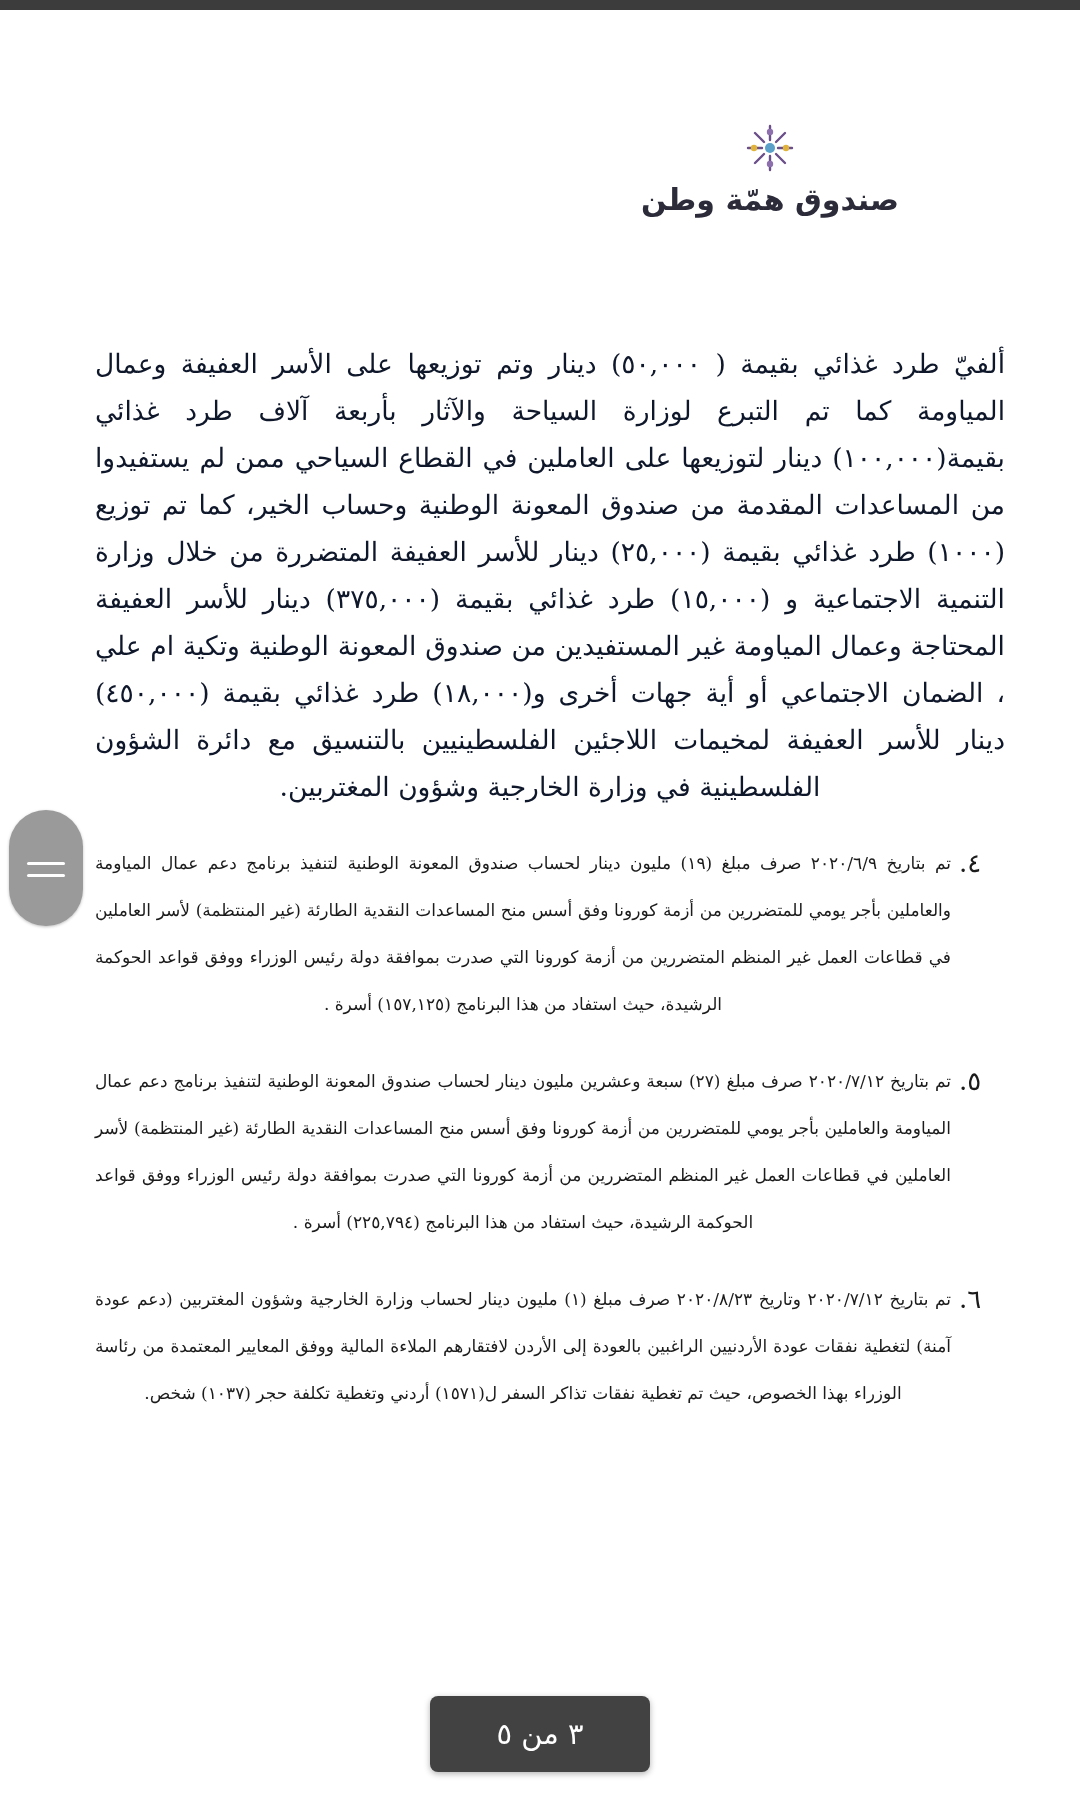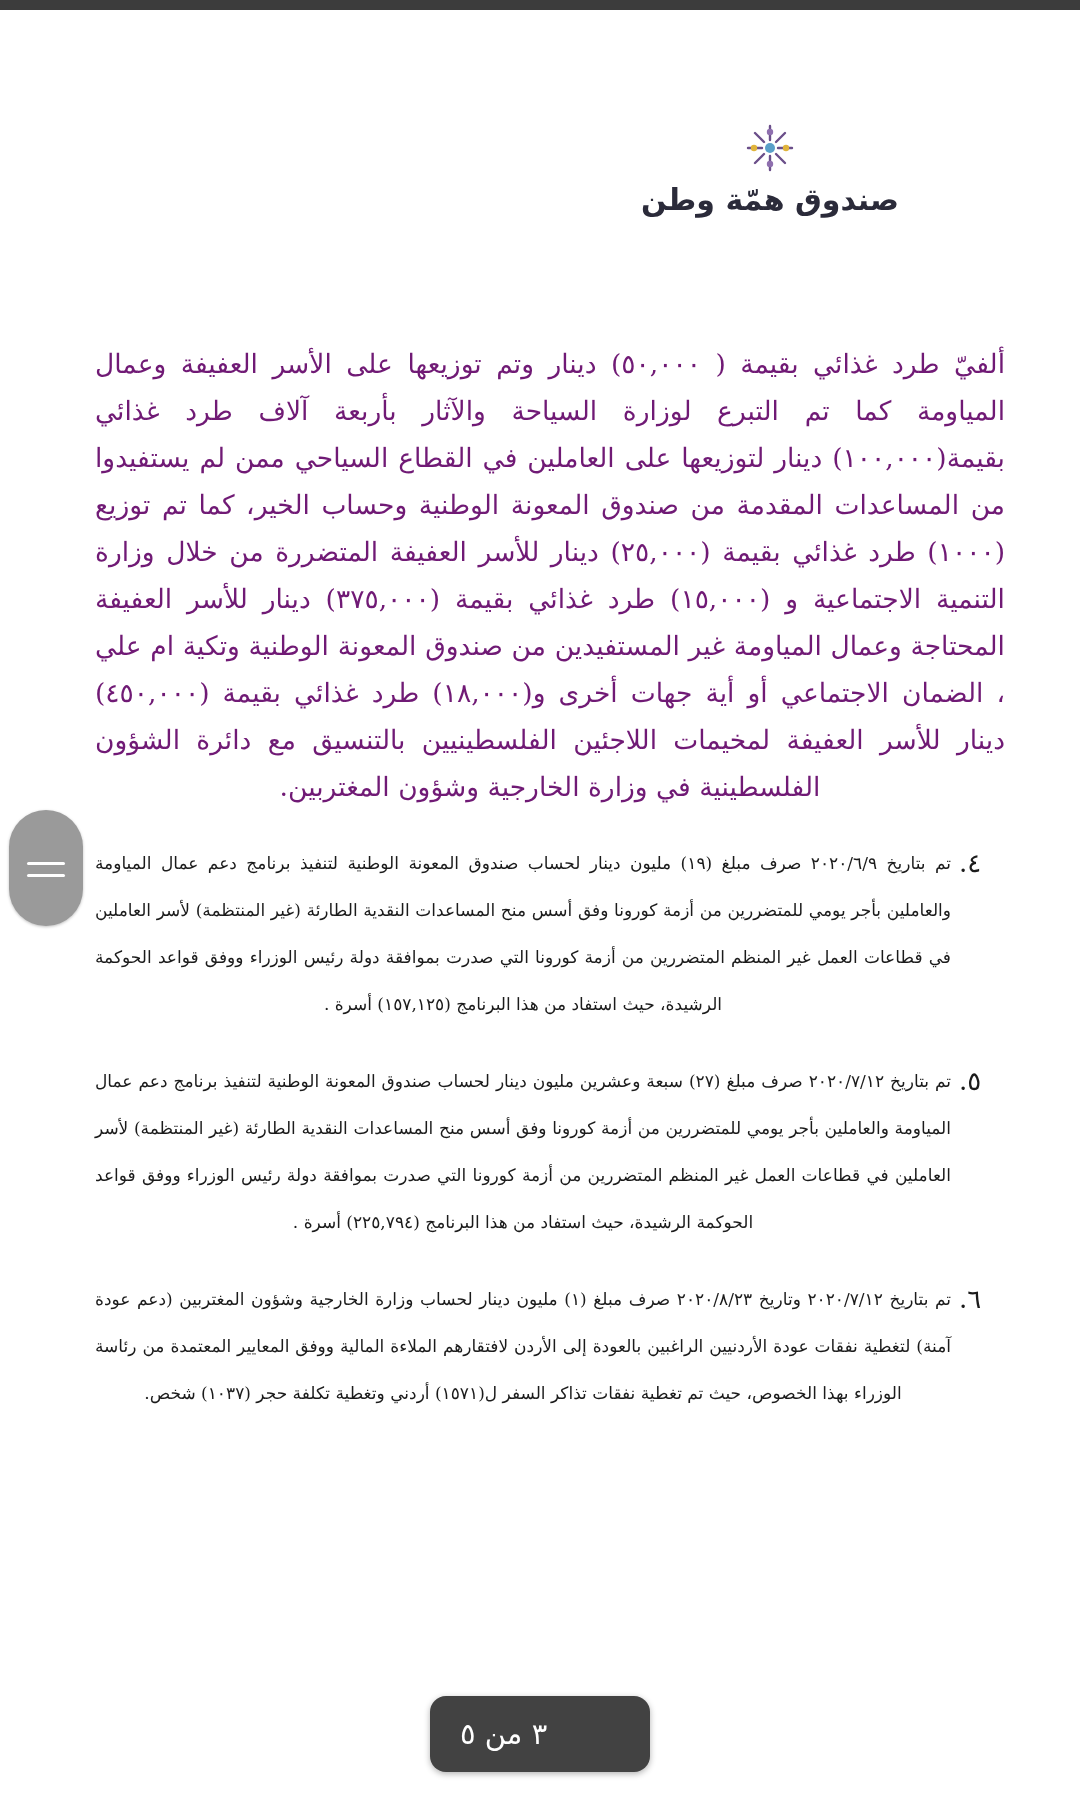--- a/index.html
+++ b/index.html
@@ -64,21 +64,21 @@
     position: absolute;
     top: 330px;
     right: 0;
     left: 0;
     padding: 0 75px 0 95px;
     direction: rtl;
   }
   .para-plain {
     font-size: 26.5px;
     line-height: 47px;
-    color: #701a75;
+    color: #0f172a;
     text-align: justify;
     text-align-last: center;
     margin: 0 0 30px 0;
   }
   .num-item {
     display: flex;
     flex-direction: row;
     align-items: flex-start;
     margin: 0 0 30px 0;
   }
@@ -125,25 +125,25 @@
 
   
   .page-pill {
     position: absolute;
     left: 50%;
     transform: translateX(-50%);
     bottom: 35px;
     min-width: 160px;
     padding: 21px 30px;
     background: #424242;
-    border-radius: 16px;
+    border-radius: 8px;
     color: #ffffff;
     font-family: "DejaVu Sans", "Liberation Sans", sans-serif;
     font-size: 29px;
-    text-align: left;
+    text-align: center;
     letter-spacing: 1px;
     box-shadow: 0 2px 6px rgba(0,0,0,.3);
   }
 </style>
 </head>
 <body>
 
 <div class="top-bar"></div>
 
 <div class="page-sheet">

